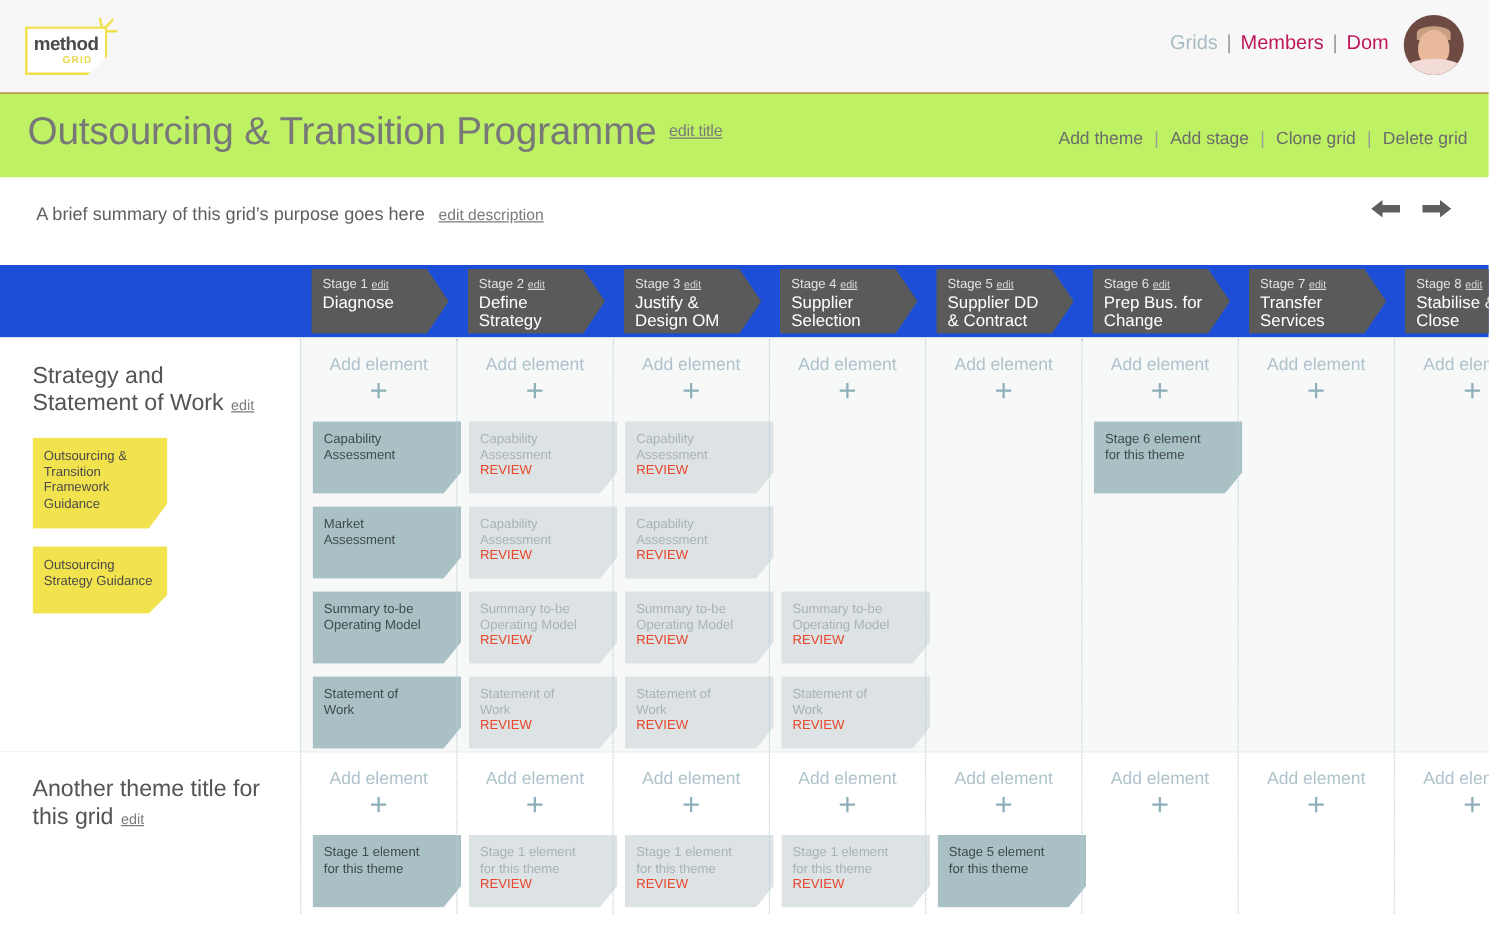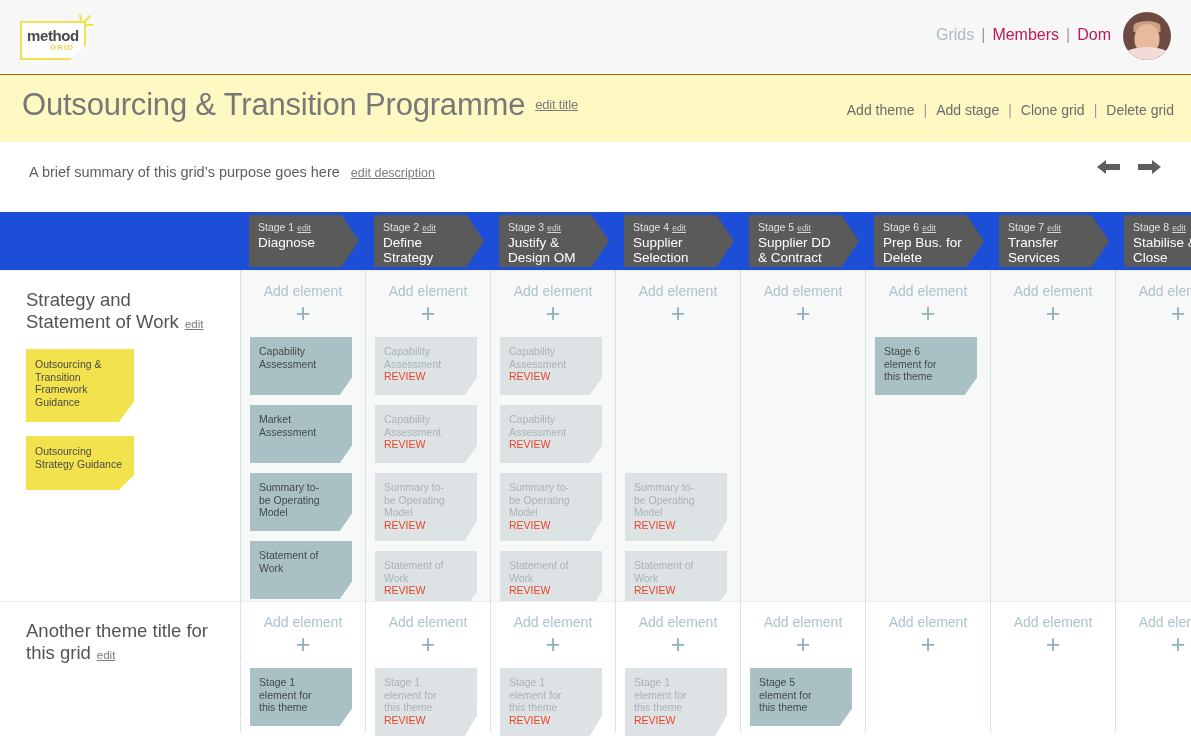--- a/index.html
+++ b/index.html
@@ -92,21 +92,21 @@
     transform: translateX(-50%);
     width: 46px; height: 17px;
     border-radius: 50% 50% 0 0;
     background: #f3dcd8;
   }
 
   
   .titlebar {
     position: relative;
     height: 67px;
-    background: #fef9c3;
+    background: #bef264;
   }
   .grid-title {
     position: absolute;
     left: 22px; top: 12px;
     font-size: 31px;
     color: #787878;
     font-weight: normal;
     white-space: nowrap;
     letter-spacing: -0.2px;
   }
@@ -253,21 +253,21 @@
     text-align: center;
     color: #8fb0ba;
     font-size: 25px;
     line-height: 22px;
     margin-top: 3px;
     font-weight: 300;
   }
   .slots { position: relative; padding: 0 9px; margin-top: 13px; }
   .card {
     position: relative;
-    width: 102px;
+    width: 119px;
     min-height: 58px;
     margin-bottom: 10px;
     padding: 8px 24px 10px 9px;
     font-size: 10.5px;
     line-height: 12.5px;
     clip-path: polygon(0 0, 100% 0, 100% 70%, 88% 100%, 0 100%);
   }
   .card.active { background: #a9c1c4; color: #3f4a4c; }
   .card.review { background: #dde3e5; color: #a9b2b5; }
   .card .review-tag {
@@ -351,21 +351,21 @@
 Selection</div>
       </div>
       <div class="stage-chip" style="left: 749px; width: 110px;">
         <div class="snum"><span>Stage 5</span><a class="edit">edit</a></div>
         <div class="sname">Supplier DD
 &amp; Contract</div>
       </div>
       <div class="stage-chip" style="left: 874px; width: 110px;">
         <div class="snum"><span>Stage 6</span><a class="edit">edit</a></div>
         <div class="sname">Prep Bus. for
-Delete</div>
+Change</div>
       </div>
       <div class="stage-chip" style="left: 999px; width: 110px;">
         <div class="snum"><span>Stage 7</span><a class="edit">edit</a></div>
         <div class="sname">Transfer
 Services</div>
       </div>
       <div class="stage-chip" style="left: 1124px; width: 110px;">
         <div class="snum"><span>Stage 8</span><a class="edit">edit</a></div>
         <div class="sname">Stabilise &amp;
 Close</div>

